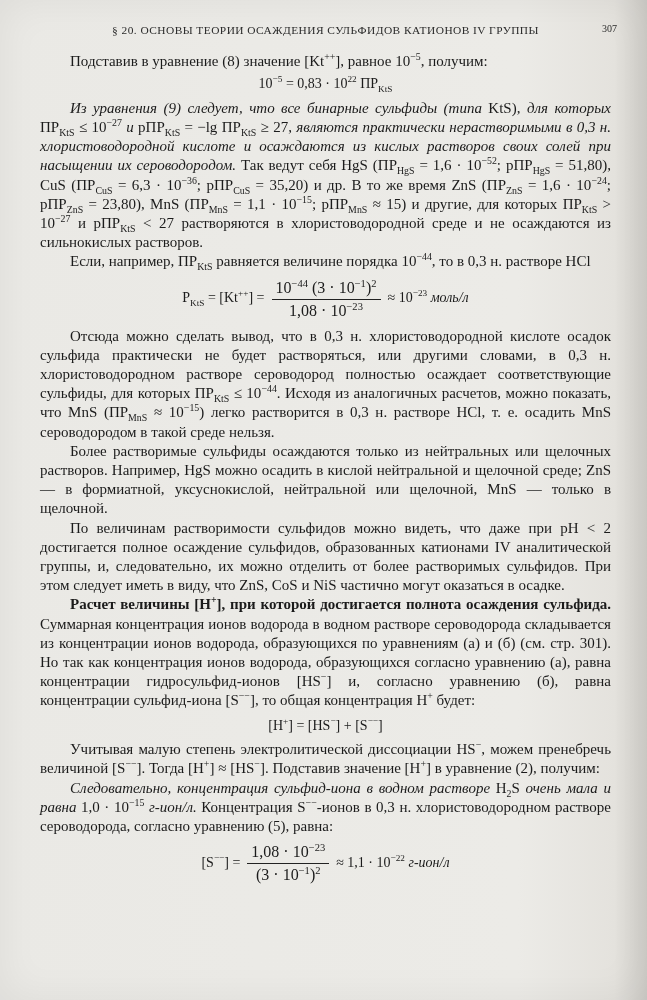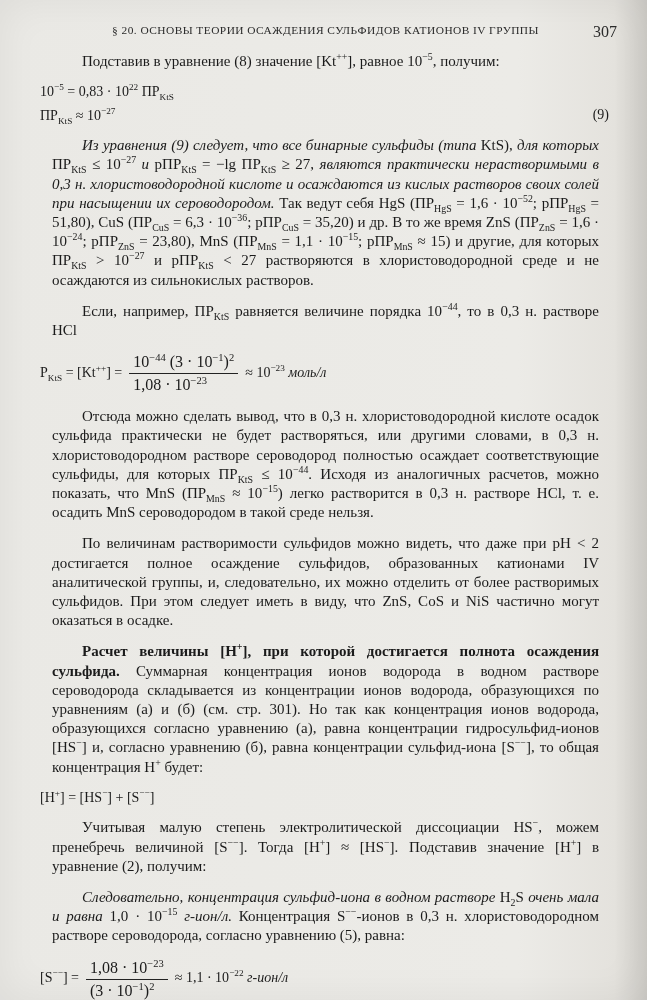--- a/index.html
+++ b/index.html
@@ -24,38 +24,38 @@
     text-align:center;
     font-size:11.4px;
     letter-spacing:0.45px;
     color:#2a2a2a;
     margin:0 0 16px 0;
     padding:0 30px;
   }
   .runhead .rh-page{
     position:absolute;
     right:-6px;top:-1px;
-    font-size:16px;
+    font-size:10px;
     letter-spacing:0;
   }
   p.body-p{
-    margin:12px;
+    margin:0;
     text-align:justify;
     text-indent:30px;
     font-size:15px;
     line-height:19.2px;
   }
   sup,sub{font-size:0.66em;line-height:0;}
   sub sub{font-size:0.85em;}
   .eq{
     position:relative;
-    text-align:left;
+    text-align:center;
     font-size:14px;
     line-height:1.25;
-    margin:6px 0;
+    margin:6px 7px;
   }
   .eq.tight-top{margin-top:4px;}
   .eq .eqnum{
     position:absolute;
     right:2px;top:50%;
     transform:translateY(-50%);
     font-size:14px;
   }
   .frac{
     display:inline-block;
@@ -75,35 +75,32 @@
 
   <div class="runhead">
     <span class="rh-title">§ 20. ОСНОВЫ ТЕОРИИ ОСАЖДЕНИЯ СУЛЬФИДОВ КАТИОНОВ IV ГРУППЫ</span>
     <span class="rh-page">307</span>
   </div>
 
   <p class="body-p">Подставив в уравнение (8) значение [Kt<sup>++</sup>], равное 10<sup>−5</sup>, получим:</p>
 
   <div class="eq tight-top">10<sup>−5</sup> = 0,83 · 10<sup>22</sup> ПР<sub>KtS</sub></div>
 
-  <div class="eq">
-    <span>ПР<sub>KtS</sub> ≈ 10<sup>−27</sup></span>
-    <span class="eqnum">(9)</span>
-  </div>
 
   <p class="body-p"><i>Из уравнения (9) следует, что все бинарные сульфиды (типа</i> KtS), <i>для которых</i> ПР<sub>KtS</sub> ≤ 10<sup>−27</sup> <i>и</i> рПР<sub>KtS</sub> = −lg ПР<sub>KtS</sub> ≥ 27, <i>являются практически нерастворимыми в 0,3 н. хлористоводородной кислоте и осаждаются из кислых растворов своих солей при насыщении их сероводородом.</i> Так ведут себя HgS (ПР<sub>HgS</sub> = 1,6 · 10<sup>−52</sup>; рПР<sub>HgS</sub> = 51,80), CuS (ПР<sub>CuS</sub> = 6,3 · 10<sup>−36</sup>; рПР<sub>CuS</sub> = 35,20) и др. В то же время ZnS (ПР<sub>ZnS</sub> = 1,6 · 10<sup>−24</sup>; рПР<sub>ZnS</sub> = 23,80), MnS (ПР<sub>MnS</sub> = 1,1 · 10<sup>−15</sup>; рПР<sub>MnS</sub> ≈ 15) и другие, для которых ПР<sub>KtS</sub> &gt; 10<sup>−27</sup> и рПР<sub>KtS</sub> &lt; 27 растворяются в хлористоводородной среде и не осаждаются из сильнокислых растворов.</p>
 
   <p class="body-p">Если, например, ПР<sub>KtS</sub> равняется величине порядка 10<sup>−44</sup>, то в 0,3 н. растворе HCl</p>
 
   <div class="eq">
     <span class="lhs">P<sub>KtS</sub> = [Kt<sup>++</sup>] =</span><span class="frac"><span class="num">10<sup>−44</sup> (3 · 10<sup>−1</sup>)<sup>2</sup></span><span class="den">1,08 · 10<sup>−23</sup></span></span><span class="rhs">≈ 10<sup>−23</sup> <i>моль/л</i></span>
   </div>
 
   <p class="body-p">Отсюда можно сделать вывод, что в 0,3 н. хлористоводородной кислоте осадок сульфида практически не будет растворяться, или другими словами, в 0,3 н. хлористоводородном растворе сероводород полностью осаждает соответствующие сульфиды, для которых ПР<sub>KtS</sub> ≤ 10<sup>−44</sup>. Исходя из аналогичных расчетов, можно показать, что MnS (ПР<sub>MnS</sub> ≈ 10<sup>−15</sup>) легко растворится в 0,3 н. растворе HCl, т. е. осадить MnS сероводородом в такой среде нельзя.</p>
 
+  <p class="body-p">Более растворимые сульфиды осаждаются только из нейтральных или щелочных растворов. Например, HgS можно осадить в кислой нейтральной и щелочной среде; ZnS — в формиатной, уксуснокислой, нейтральной или щелочной, MnS — только в щелочной.</p>
 
   <p class="body-p">По величинам растворимости сульфидов можно видеть, что даже при pH &lt; 2 достигается полное осаждение сульфидов, образованных катионами IV аналитической группы, и, следовательно, их можно отделить от более растворимых сульфидов. При этом следует иметь в виду, что ZnS, CoS и NiS частично могут оказаться в осадке.</p>
 
   <p class="body-p"><b>Расчет величины [H<sup>+</sup>], при которой достигается полнота осаждения сульфида.</b> Суммарная концентрация ионов водорода в водном растворе сероводорода складывается из концентрации ионов водорода, образующихся по уравнениям (а) и (б) (см. стр. 301). Но так как концентрация ионов водорода, образующихся согласно уравнению (а), равна концентрации гидросульфид-ионов [HS<sup>−</sup>] и, согласно уравнению (б), равна концентрации сульфид-иона [S<sup>−−</sup>], то общая концентрация H<sup>+</sup> будет:</p>
 
   <div class="eq">[H<sup>+</sup>] = [HS<sup>−</sup>] + [S<sup>−−</sup>]</div>
 
   <p class="body-p">Учитывая малую степень электролитической диссоциации HS<sup>−</sup>, можем пренебречь величиной [S<sup>−−</sup>]. Тогда [H<sup>+</sup>] ≈ [HS<sup>−</sup>]. Подставив значение [H<sup>+</sup>] в уравнение (2), получим:</p>
 
 

